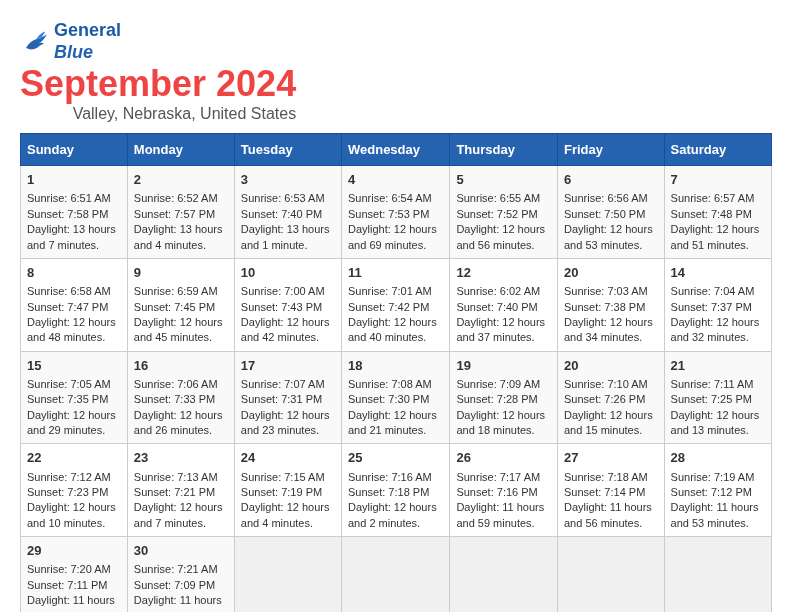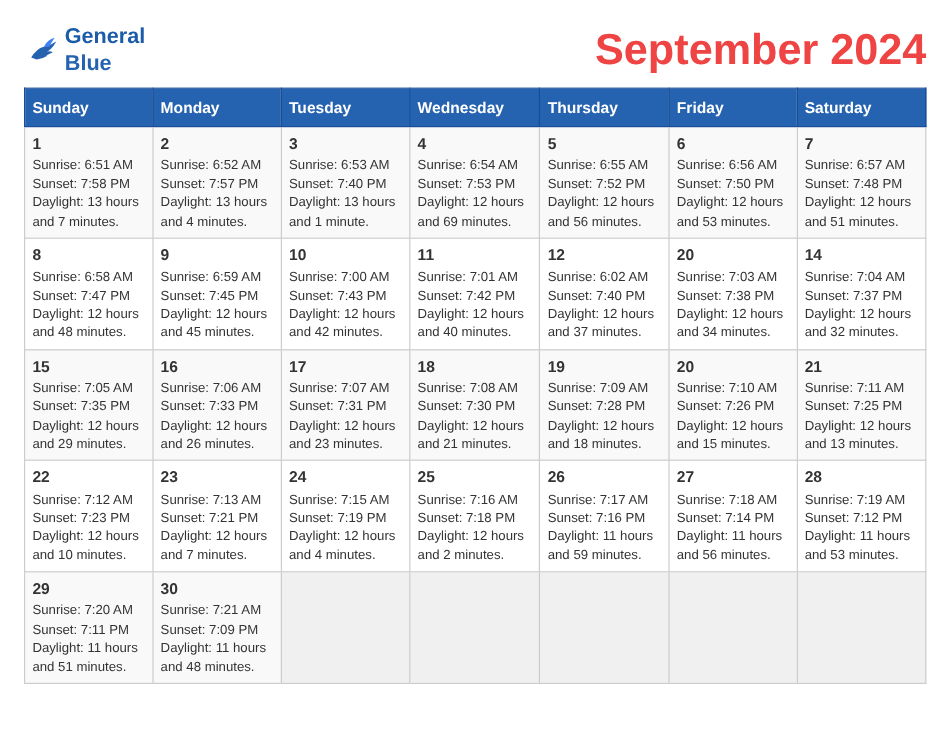--- a/index.html
+++ b/index.html
@@ -8,20 +8,21 @@
       background: #fff;
       width: 792px;
       min-height: 612px;
       padding: 20px;
     }
     .header-area {
       display: flex;
       justify-content: space-between;
       align-items: flex-start;
       margin-bottom: 10px;
+      flex-direction: column;
     }
     .logo {
       display: flex;
       align-items: center;
       gap: 4px;
     }
     .logo-text {
       font-size: 18px;
       font-weight: bold;
       color: #333;
@@ -88,25 +89,26 @@
 <body>
 
 <div class="header-area">
   <div class="logo">
     <svg class="logo-bird" viewBox="0 0 40 40" xmlns="http://www.w3.org/2000/svg">
       <path d="M8 28 Q14 18 22 16 Q30 14 36 10 Q30 20 24 22 Q28 20 32 22 Q26 26 20 26 Q24 24 26 26 Q20 30 14 30 Z" fill="#2563b0"></path>
       <path d="M22 16 Q26 8 34 6 Q30 12 28 16 Z" fill="#3b82f6"></path>
     </svg>
     <div class="logo-text">
       <div><span>General</span></div>
-      <div style="color:#2563b0;">Blue</div>
+      <div style="color:#2563b0;font-style:italic;">Blue</div>
     </div>
   </div>
   <div class="title-area">
     <div class="calendar-title">September 2024</div>
+    <div class="calendar-subtitle">Valley, Nebraska, United States</div>
   </div>
 </div>
 
 <table>
   <thead>
     <tr>
     <th>Sunday</th>
         <th>Monday</th>
         <th>Tuesday</th>
         <th>Wednesday</th>

